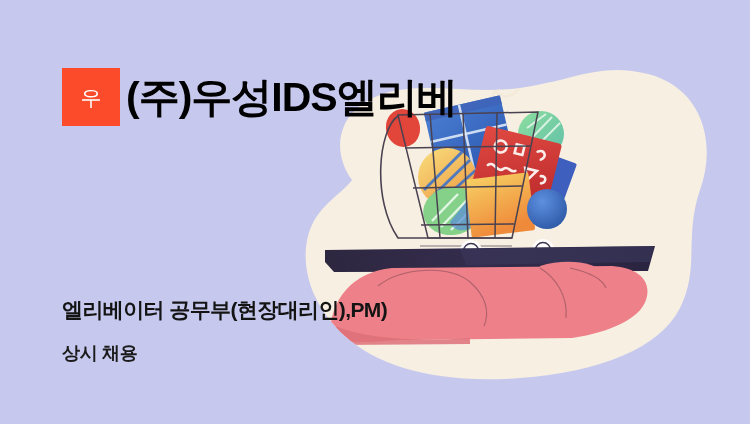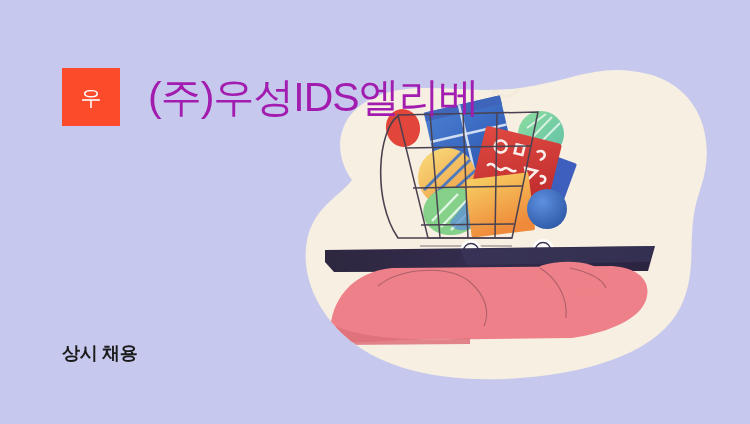--- a/index.html
+++ b/index.html
@@ -16,22 +16,22 @@
 
   
   .logo-row{position:absolute;left:62px;top:68px;display:flex;align-items:center;height:58px;z-index:5;}
   .logo-badge{
     width:58px;height:58px;background:#fb4b2b;
     display:flex;align-items:center;justify-content:center;
     color:#ffffff;font-size:21px;font-weight:400;line-height:1;
     letter-spacing:0;flex:none;
   }
   .company-title{
-    margin-left:28px;
-    font-size:41px;font-weight:normal;color:#a21caf;
+    margin-left:6px;
+    font-size:41px;font-weight:bold;color:#000000;
     line-height:1;white-space:nowrap;letter-spacing:-1px;
   }
   .job-title{
     position:absolute;left:62px;top:296px;z-index:5;
     font-size:21px;font-weight:bold;color:#141414;
     white-space:nowrap;letter-spacing:-0.6px;
   }
   .hiring-status{
     position:absolute;left:62px;top:341px;z-index:5;
     font-size:18px;font-weight:bold;color:#1b1b1b;
@@ -229,16 +229,17 @@
         </g>
       </g>
     </svg>
   </div>
 
   <div class="logo-row">
     <div class="logo-badge">우</div>
     <div class="company-title">(주)우성IDS엘리베</div>
   </div>
 
+  <div class="job-title">엘리베이터 공무부(현장대리인),PM)</div>
 
   <div class="hiring-status">상시 채용</div>
 
 </div>
 
 </body></html>

